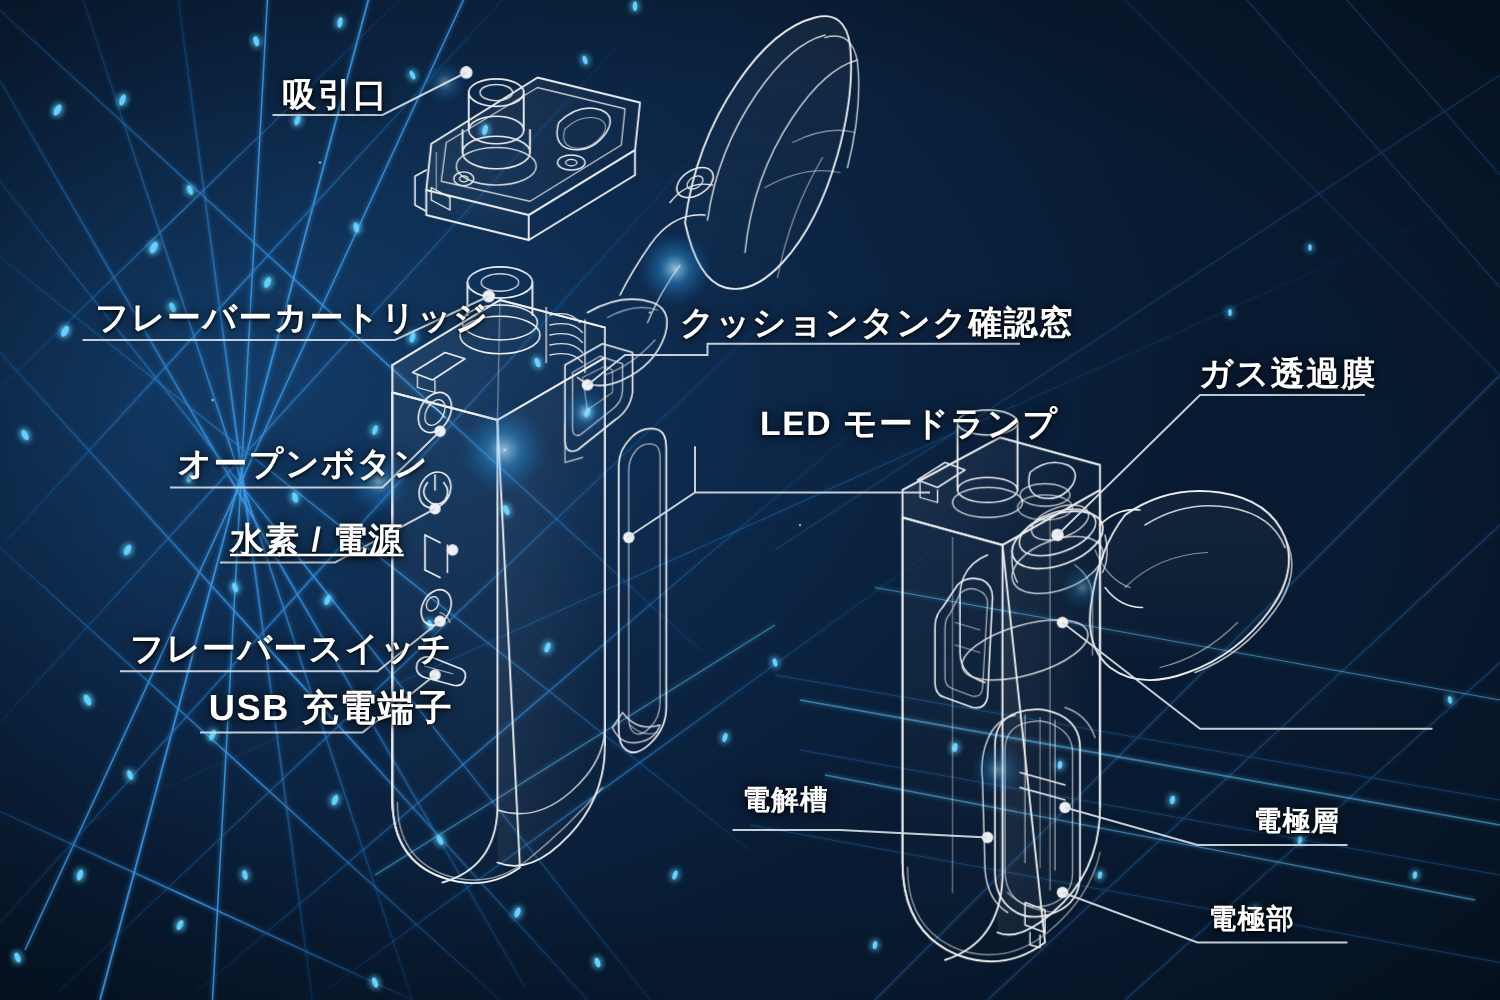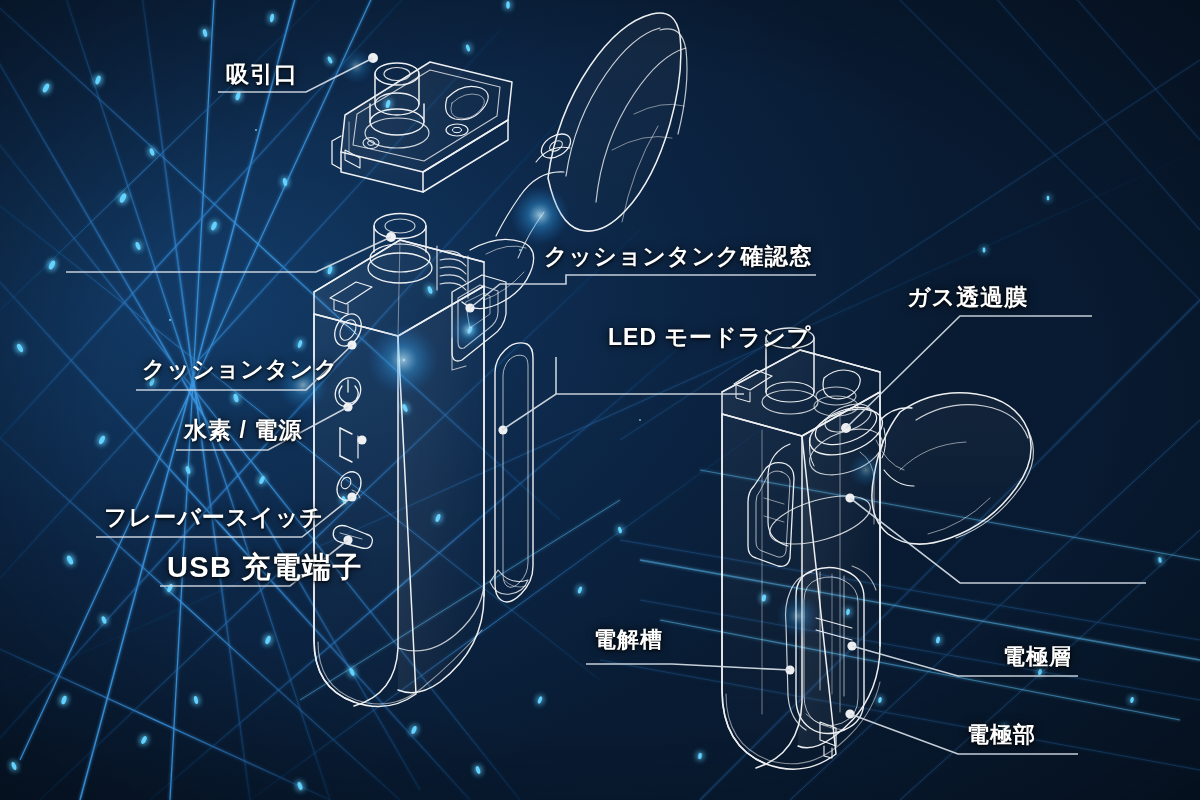--- a/index.html
+++ b/index.html
@@ -19,21 +19,21 @@
   #net-layer{z-index:1;}
   #art-layer{z-index:2;}
   #callout-layer{z-index:3;}
 
   
   .callout{
     position:absolute;
     z-index:4;
     white-space:nowrap;
     color:#ffffff;
-    font-size:23px;
+    font-size:27px;
     font-weight:700;
     letter-spacing:.045em;
     line-height:1.05;
     text-shadow:0 1px 3px rgba(0,0,0,.95),0 0 10px rgba(0,0,0,.8);
     padding:0 4px 3px 4px;
   }
   .callout.small{font-size:22px;}
   .callout.lbl-usb{font-size:29px;}
 </style>
 </head>
@@ -528,24 +528,25 @@
       <line x1="958" y1="676" x2="1078" y2="676" stroke="url(#ulG2)"></line>
       <line x1="958" y1="754" x2="1078" y2="754" stroke="url(#ulG2)"></line>
     </g>
 
     <g fill="none" stroke="#d6dee6" stroke-width="1.6" opacity=".92">
       <path d="M556 357 L556 394"></path>
     </g>
   </svg>
 
   <div class="callout" style="left:222px;  top:62px;">吸引口</div>
-  <div class="callout" style="left:138px;  top:357px;">クッションタンク</div>
-  <div class="callout" style="left:180px;  top:418px;">水素 / 電源</div>
+  <div class="callout" style="left:72px;   top:240px;">フレーバーカートリッジ</div>
+  <div class="callout" style="left:138px;  top:357px;">オープンボタン</div>
+  <div class="callout" style="left:180px;  top:418px;text-decoration:underline;">水素 / 電源</div>
   <div class="callout" style="left:100px;  top:505px;">フレーバースイッチ</div>
   <div class="callout lbl-usb" style="left:163px; top:552px;">USB 充電端子</div>
   <div class="callout" style="left:540px;  top:244px;">クッションタンク確認窓</div>
   <div class="callout" style="left:560px;  top:325px;margin-left:44px;">LED モードランプ</div>
-  <div class="callout" style="left:903px;  top:285px;">ガス透過膜</div>
+  <div class="callout" style="left:955px;  top:285px;">ガス透過膜</div>
   <div class="callout small" style="left:590px; top:628px;">電解槽</div>
   <div class="callout small" style="left:963px; top:645px;margin-left:36px;">電極層</div>
   <div class="callout small" style="left:963px; top:723px;">電極部</div>
 
 </div>
 
 </body></html>

